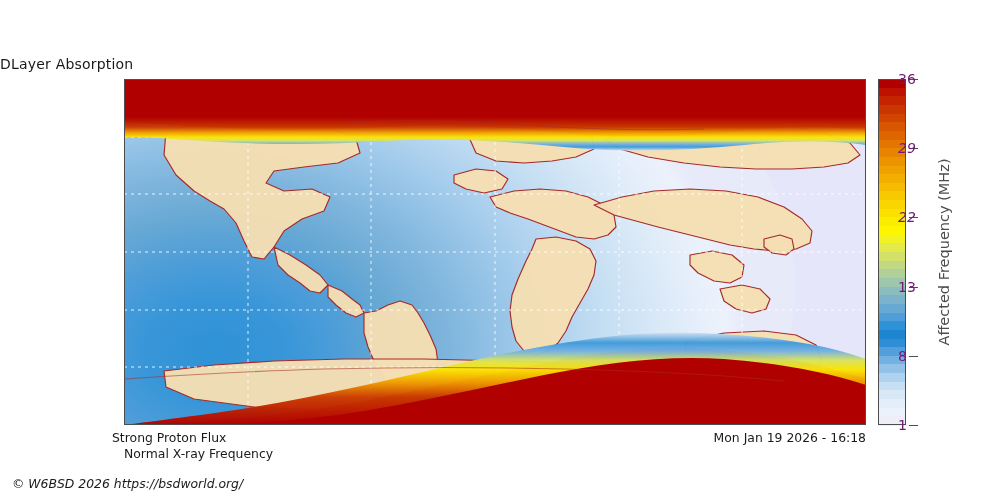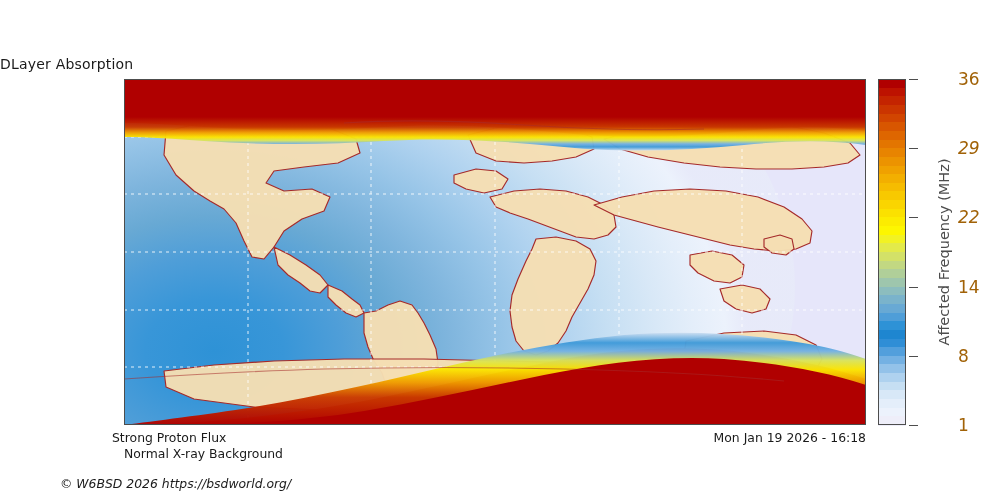--- a/index.html
+++ b/index.html
@@ -11,33 +11,33 @@
 
   #map-frame{position:absolute;left:124px;top:79px;width:742px;height:346px;
       overflow:hidden;background:#e6e6fa;}
   #map-frame svg{display:block;}
 
   #cbar{position:absolute;left:878px;top:79px;width:28px;height:346px;}
   .cb-seg{position:absolute;left:0;width:28px;}
   #cbar-border{position:absolute;left:878px;top:79px;width:28px;height:346px;
       border:1px solid #4d4d4d;box-sizing:border-box;pointer-events:none;}
   .cb-tick{position:absolute;left:909px;width:9px;height:0;border-top:1.4px solid #4d4d4d;}
-  .cb-lab{position:absolute;left:958px;font-size:17px;color:#a16207;
+  .cb-lab{position:absolute;left:898px;font-size:14px;color:#701a75;
       transform:translateY(-50%);white-space:nowrap;}
   #cbar-title{position:absolute;left:933px;top:79px;height:346px;width:22px;
       display:flex;align-items:center;justify-content:center;}
   #cbar-title span{display:block;white-space:nowrap;font-size:14.5px;color:#4d4d4d;
       transform:rotate(-90deg);}
 
   .note{position:absolute;font-size:12.4px;color:#1a1a1a;white-space:nowrap;}
   #note-flux{left:112px;top:430px;}
   #note-xray{left:124px;top:446px;}
   #stamp{position:absolute;right:134px;top:430px;font-size:12.4px;color:#1a1a1a;white-space:nowrap;}
   #credit{position:absolute;left:12px;top:476px;font-size:12.4px;color:#1a1a1a;
-      font-style:italic;white-space:nowrap;margin-left:48px;}
+      font-style:italic;white-space:nowrap;}
 </style>
 </head>
 <body>
 
 <div id="page-title">DLayer Absorption</div>
 
 <div id="map-frame">
 <svg width="742" height="346" viewBox="0 0 742 346" xmlns="http://www.w3.org/2000/svg">
   <defs>
     <radialGradient id="dome" cx="0.325" cy="0.60" r="0.62">
@@ -199,28 +199,28 @@
     <div class="cb-seg" style="top: 320.05px; height: 9.25px; background: rgb(228, 238, 250);"></div>
     <div class="cb-seg" style="top: 328.7px; height: 9.25px; background: rgb(236, 242, 252);"></div>
     <div class="cb-seg" style="top: 337.35px; height: 9.25px; background: rgb(238, 238, 249);"></div>
   </div>
 <div id="cbar-border"></div>
 <div id="cbar-title">
   <span>Affected Frequency (MHz)</span>
 </div>
 
 <div class="note" id="note-flux">Strong Proton Flux</div>
-<div class="note" id="note-xray">Normal X-ray Background</div>
+<div class="note" id="note-xray">Normal X-ray Frequency</div>
 <div id="stamp">Mon Jan 19 2026 - 16:18</div>
 <div id="credit">© W6BSD 2026 https://bsdworld.org/</div>
 
 <div class="cb-tick" style="top: 79px;"></div>
 <div class="cb-lab" style="top: 79px;">36</div>
 <div class="cb-tick" style="top: 148.2px;"></div>
 <div class="cb-lab" style="top: 148.2px; font-style: italic;">29</div>
 <div class="cb-tick" style="top: 217.4px;"></div>
 <div class="cb-lab" style="top: 217.4px; font-style: italic;">22</div>
 <div class="cb-tick" style="top: 286.6px;"></div>
-<div class="cb-lab" style="top: 286.6px;">14</div>
+<div class="cb-lab" style="top: 286.6px;">13</div>
 <div class="cb-tick" style="top: 355.8px;"></div>
 <div class="cb-lab" style="top: 355.8px;">8</div>
 <div class="cb-tick" style="top: 425px;"></div>
 <div class="cb-lab" style="top: 425px;">1</div>
 
 </body></html>

